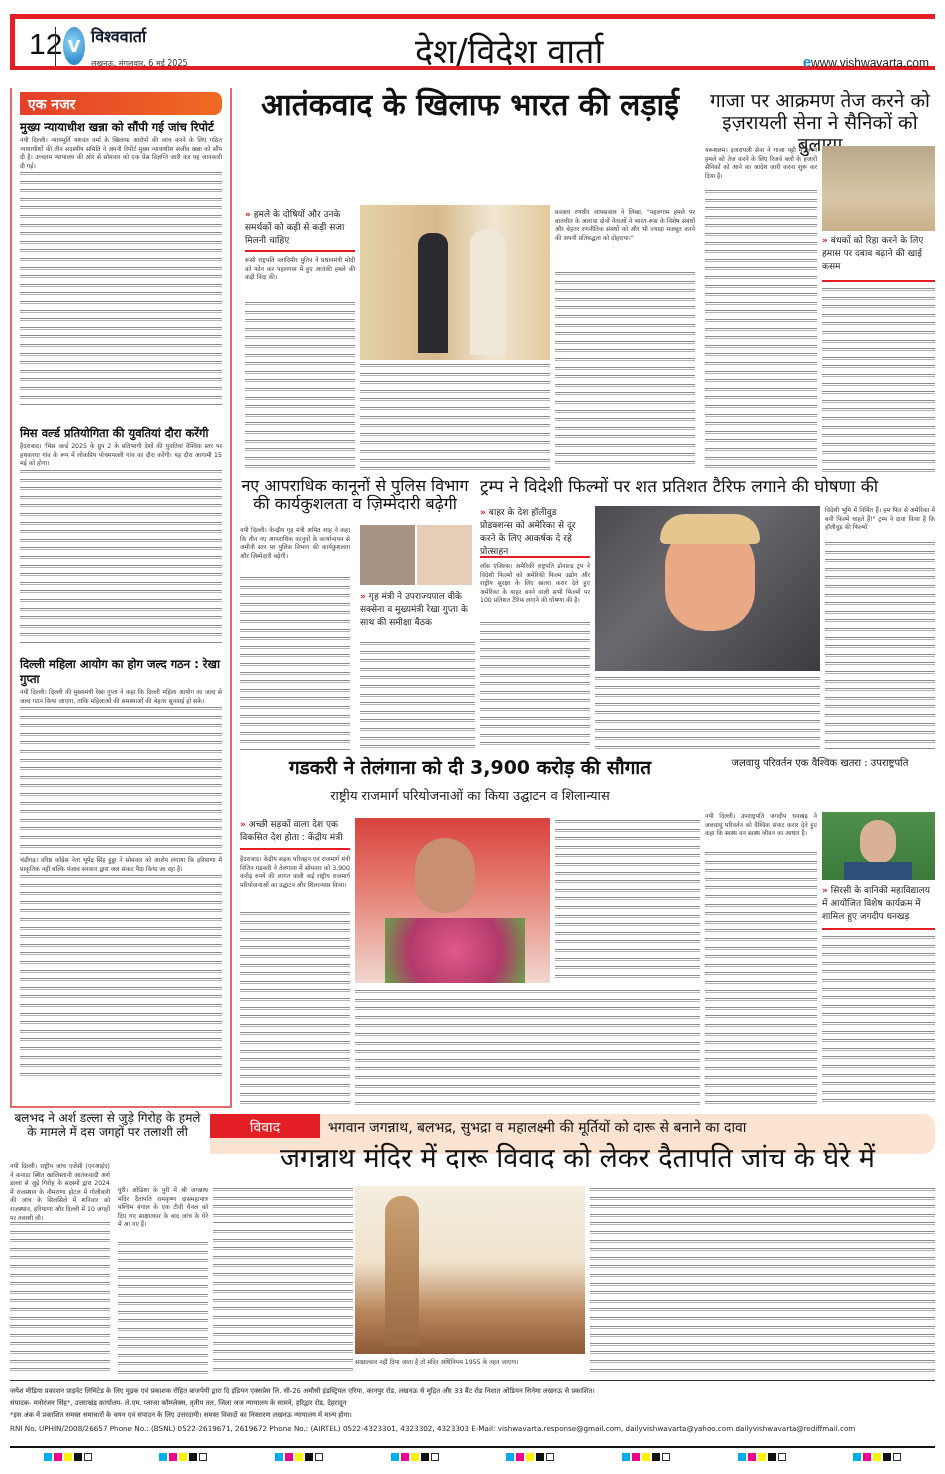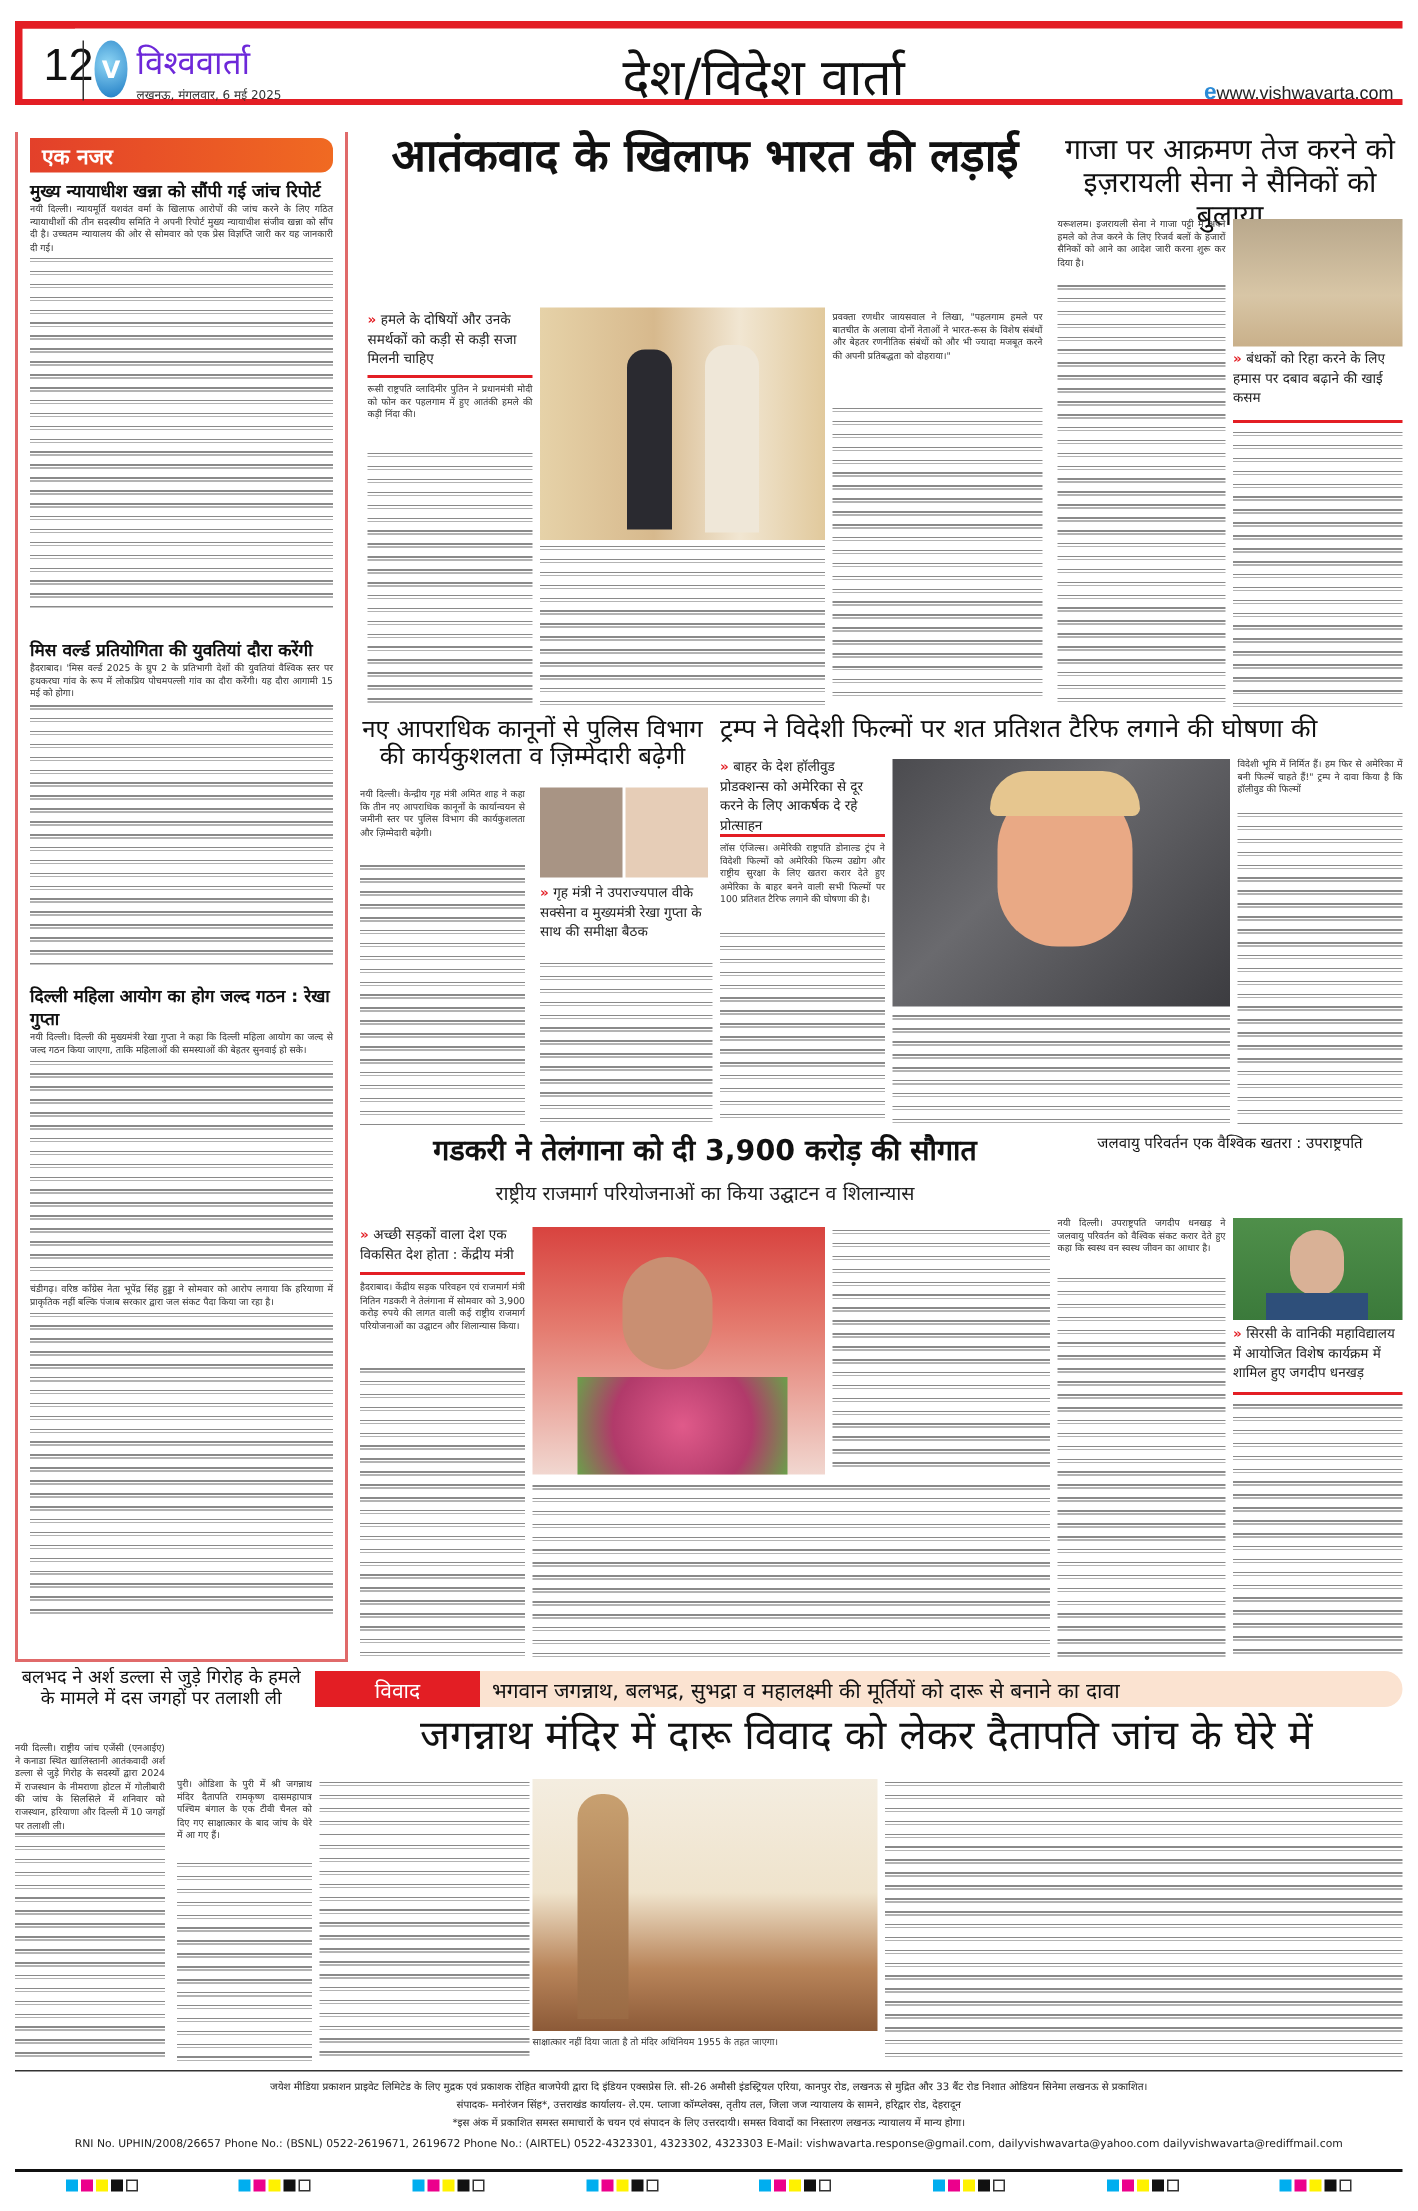--- a/index.html
+++ b/index.html
@@ -3,40 +3,40 @@
 <meta charset="utf-8">
 <style>
 *{box-sizing:border-box;margin:0;padding:0}
 body{width:945px;height:1474px;background:#fff;font-family:"DejaVu Sans",sans-serif;color:#222;position:relative;overflow:hidden}
 .abs{position:absolute}
 .masthead{left:10px;top:14px;width:925px;height:56px;border-left:5px solid #e31e24;border-top:5px solid #e31e24;border-bottom:4px solid #e31e24}
 .masthead .top-red{position:absolute;left:-5px;top:-5px;width:40px;height:5px;background:#e31e24}
 .pgno{position:absolute;left:14px;top:8px;font-size:30px;font-family:"Liberation Sans",sans-serif;color:#111}
 .vbar{position:absolute;left:40px;top:8px;width:1px;height:40px;background:#333}
 .logo{position:absolute;left:48px;top:8px;width:22px;height:38px;border-radius:50%;background:radial-gradient(circle at 40% 40%,#8fd6f5,#1a78c2);display:flex;align-items:center;justify-content:center;color:#fff;font-weight:bold;font-size:16px}
-.brand{position:absolute;left:76px;top:6px;font-size:22px;font-weight:normal;color:#6d28d9;font-family:"DejaVu Sans",sans-serif}
+.brand{position:absolute;left:76px;top:6px;font-size:16px;font-weight:bold;color:#0f172a;font-family:"DejaVu Sans",sans-serif}
 .dateline{position:absolute;left:76px;top:38px;font-size:8px;color:#333}
 .section{position:absolute;left:400px;top:8px;font-size:34px;color:#111}
 .site{position:absolute;right:6px;top:34px;font-size:12px;color:#222;font-family:"Liberation Sans",sans-serif}
 .site .e{color:#2a8ad6;font-weight:bold;font-size:15px}
 .col-left{left:10px;top:88px;width:222px;height:1020px;border-left:2px solid #e06a6a;border-right:2px solid #e06a6a;border-bottom:2px solid #e06a6a;padding:4px 8px}
 .eknazar{background:linear-gradient(90deg,#e3402a,#f06a22);color:#fff;font-weight:bold;font-size:14px;padding:2px 8px;border-radius:0 8px 8px 0;margin-bottom:4px}
 .lh{font-size:11.5px;font-weight:bold;color:#111;margin:3px 0 2px}
 .body{font-size:6.2px;line-height:8.6px;color:#333;text-align:justify}
 .filler{display:block;height:100%;background:repeating-linear-gradient(180deg,#fff 0 2px,#8a8a8a 2px 3px,#fff 3px 4px,#b3b3b3 4px 5px,#fff 5px 8.6px)}
 .hl{font-weight:bold;color:#111;text-align:center;line-height:1.15}
 .photo{background:#cbb89a}
 .caption{font-size:9px;color:#222;line-height:13px}
 .arr{color:#e31e24;font-weight:bold;margin-right:3px}
 .redline{height:2px;background:#e31e24}
-.vivad-bar{left:210px;top:1114px;width:725px;height:24px;background:#fbe3d1;border-radius:0 12px 12px 0}
+.vivad-bar{left:210px;top:1114px;width:725px;height:40px;background:#fbe3d1;border-radius:0 12px 12px 0}
 .vivad-tag{position:absolute;left:0;top:0;height:24px;width:110px;background:#e31e24;color:#fff;font-size:14px;display:flex;align-items:center;justify-content:center}
 .vivad-text{position:absolute;left:118px;top:3px;font-size:14px;color:#111}
 .footer-line{left:10px;top:1380px;width:925px;border-top:1px solid #333}
-.imprint{left:10px;width:925px;text-align:center;font-size:6.8px;color:#222}
+.imprint{left:10px;width:925px;font-size:6.8px;color:#222}
 .regmarks{left:10px;top:1446px;width:925px;height:16px;border-top:2px solid #111;display:flex;justify-content:space-around;align-items:center;padding-top:4px}
 .rm{display:flex;gap:2px}
 .rm span{width:8px;height:8px;display:inline-block}
 </style>
 </head>
 <body>
 
 <div class="abs masthead">
   <div class="top-red"></div>
   <div class="pgno">12</div>

